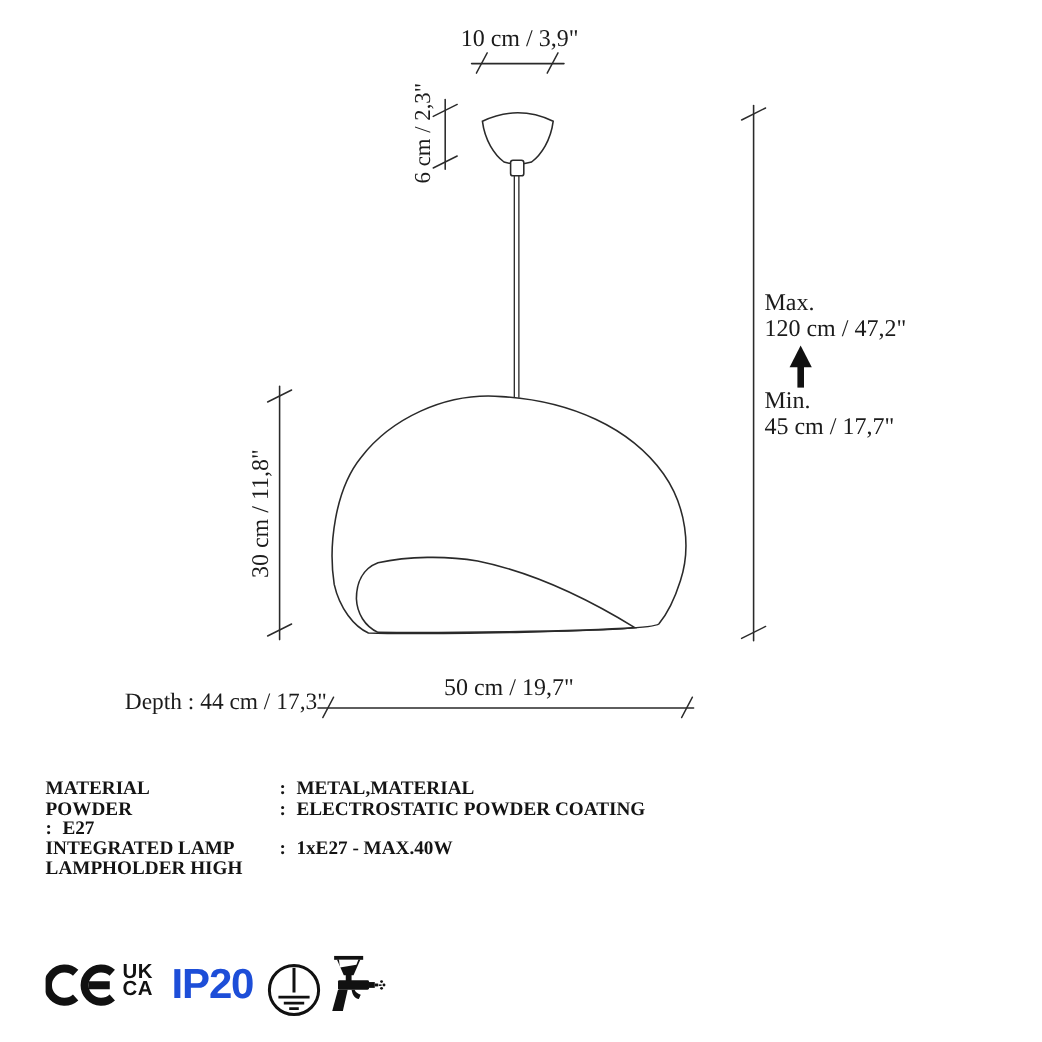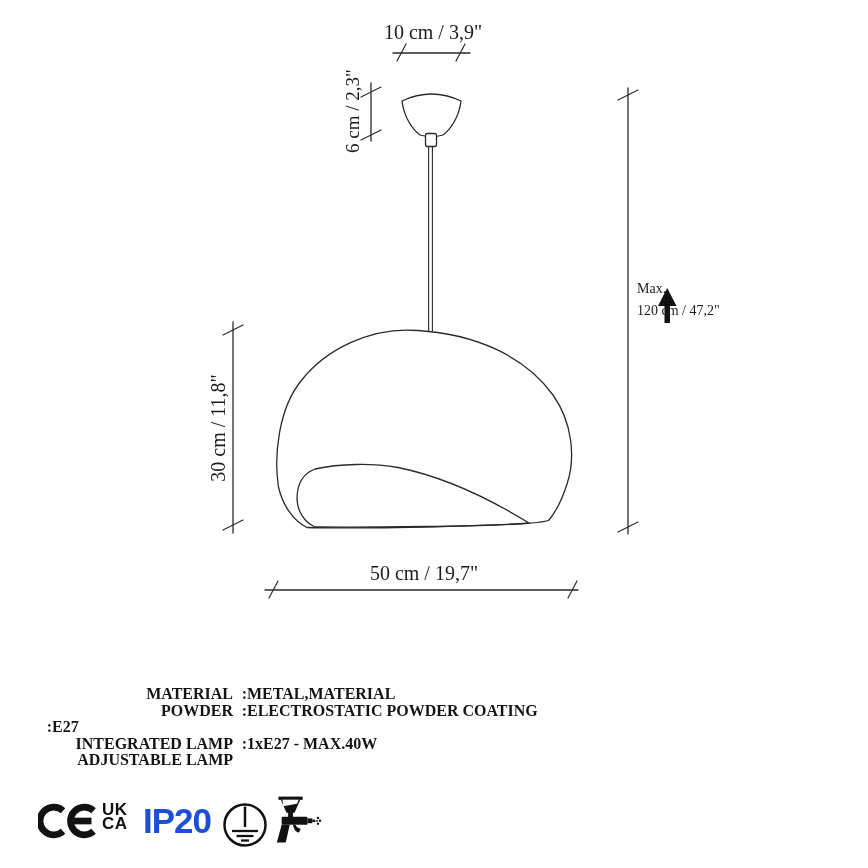--- a/index.html
+++ b/index.html
@@ -18,25 +18,25 @@
     font-size:20px; color:#1b1b1b; line-height:1.05;
   }
   .center-x { transform:translateX(-50%); }
   .rot {
     transform:translate(-50%,-50%) rotate(-90deg);
     transform-origin:center center;
   }
   .minmax {
     position:absolute; white-space:nowrap;
     font-family:"Liberation Serif", serif;
-    font-size:14px; line-height:21.5px; color:#1b1b1b;margin-top:36px;
+    font-size:20px; line-height:21.5px; color:#1b1b1b;
   }
 
   
-  #spec-table { position:absolute; left:38px; top:686px;text-align:right; }
+  #spec-table { position:absolute; left:38px; top:650px; }
   .spec-row { display:flex; font-family:"Liberation Serif", serif;
     font-weight:bold; font-size:16px; line-height:16.6px; color:#141414; }
   .spec-label { width:195px; }
   .spec-sep { width:14px; }
   .spec-value { white-space:nowrap; }
 
   
   #certs { position:absolute; left:36px; top:790px; width:320px; height:70px; }
   #ukca-mark {
     position:absolute; left:66px; top:13px;
@@ -124,23 +124,28 @@
 
   <div class="dim-label rot" style="left:353px; top:111px; font-size:19px;">6 cm / 2,3"</div>
 
   <div class="dim-label rot" style="left:218px; top:428px;">30 cm / 11,8"</div>
 
   <div class="minmax" style="left:637px; top:242px;">
     <div>Max.</div>
     <div>120 cm / 47,2"</div>
   </div>
 
+  <div class="minmax" style="left:637px; top:324px;">
+    <div>Min.</div>
+    <div>45 cm / 17,7"</div>
+  </div>
 
   <div class="dim-label center-x" style="left:424px; top:563px;">50 cm / 19,7"</div>
 
+  <div class="dim-label" style="left:104px; top:576px; font-size:19.5px;">Depth : 44 cm / 17,3"</div>
 
   <div id="spec-table">
     <div class="spec-row">
       <span class="spec-label">MATERIAL</span>
       <span class="spec-sep">:</span>
       <span class="spec-value">METAL,MATERIAL</span>
     </div>
     <div class="spec-row">
       <span class="spec-label">POWDER</span>
       <span class="spec-sep">:</span>
@@ -149,21 +154,21 @@
     <div class="spec-row">
       <span class="spec-sep">:</span>
       <span class="spec-value">E27</span>
     </div>
     <div class="spec-row">
       <span class="spec-label">INTEGRATED LAMP</span>
       <span class="spec-sep">:</span>
       <span class="spec-value">1xE27 - MAX.40W</span>
     </div>
     <div class="spec-row">
-      <span class="spec-label">ADJUSTABLE LAMP</span>
+      <span class="spec-label">LAMPHOLDER HIGH</span>
       <span class="spec-sep"></span>
       <span class="spec-value"></span>
     </div>
   </div>
 
   <div id="certs">
 
     <svg class="abs" style="left:2px; top:10px;" width="64" height="42" viewBox="0 0 66 44" fill="none" stroke="#111" stroke-width="7">
       <path d="M25.7 11.2 A14.5 14.5 0 1 0 25.7 32.8"></path>
       <path d="M57.7 11.2 A14.5 14.5 0 1 0 57.7 32.8"></path>

